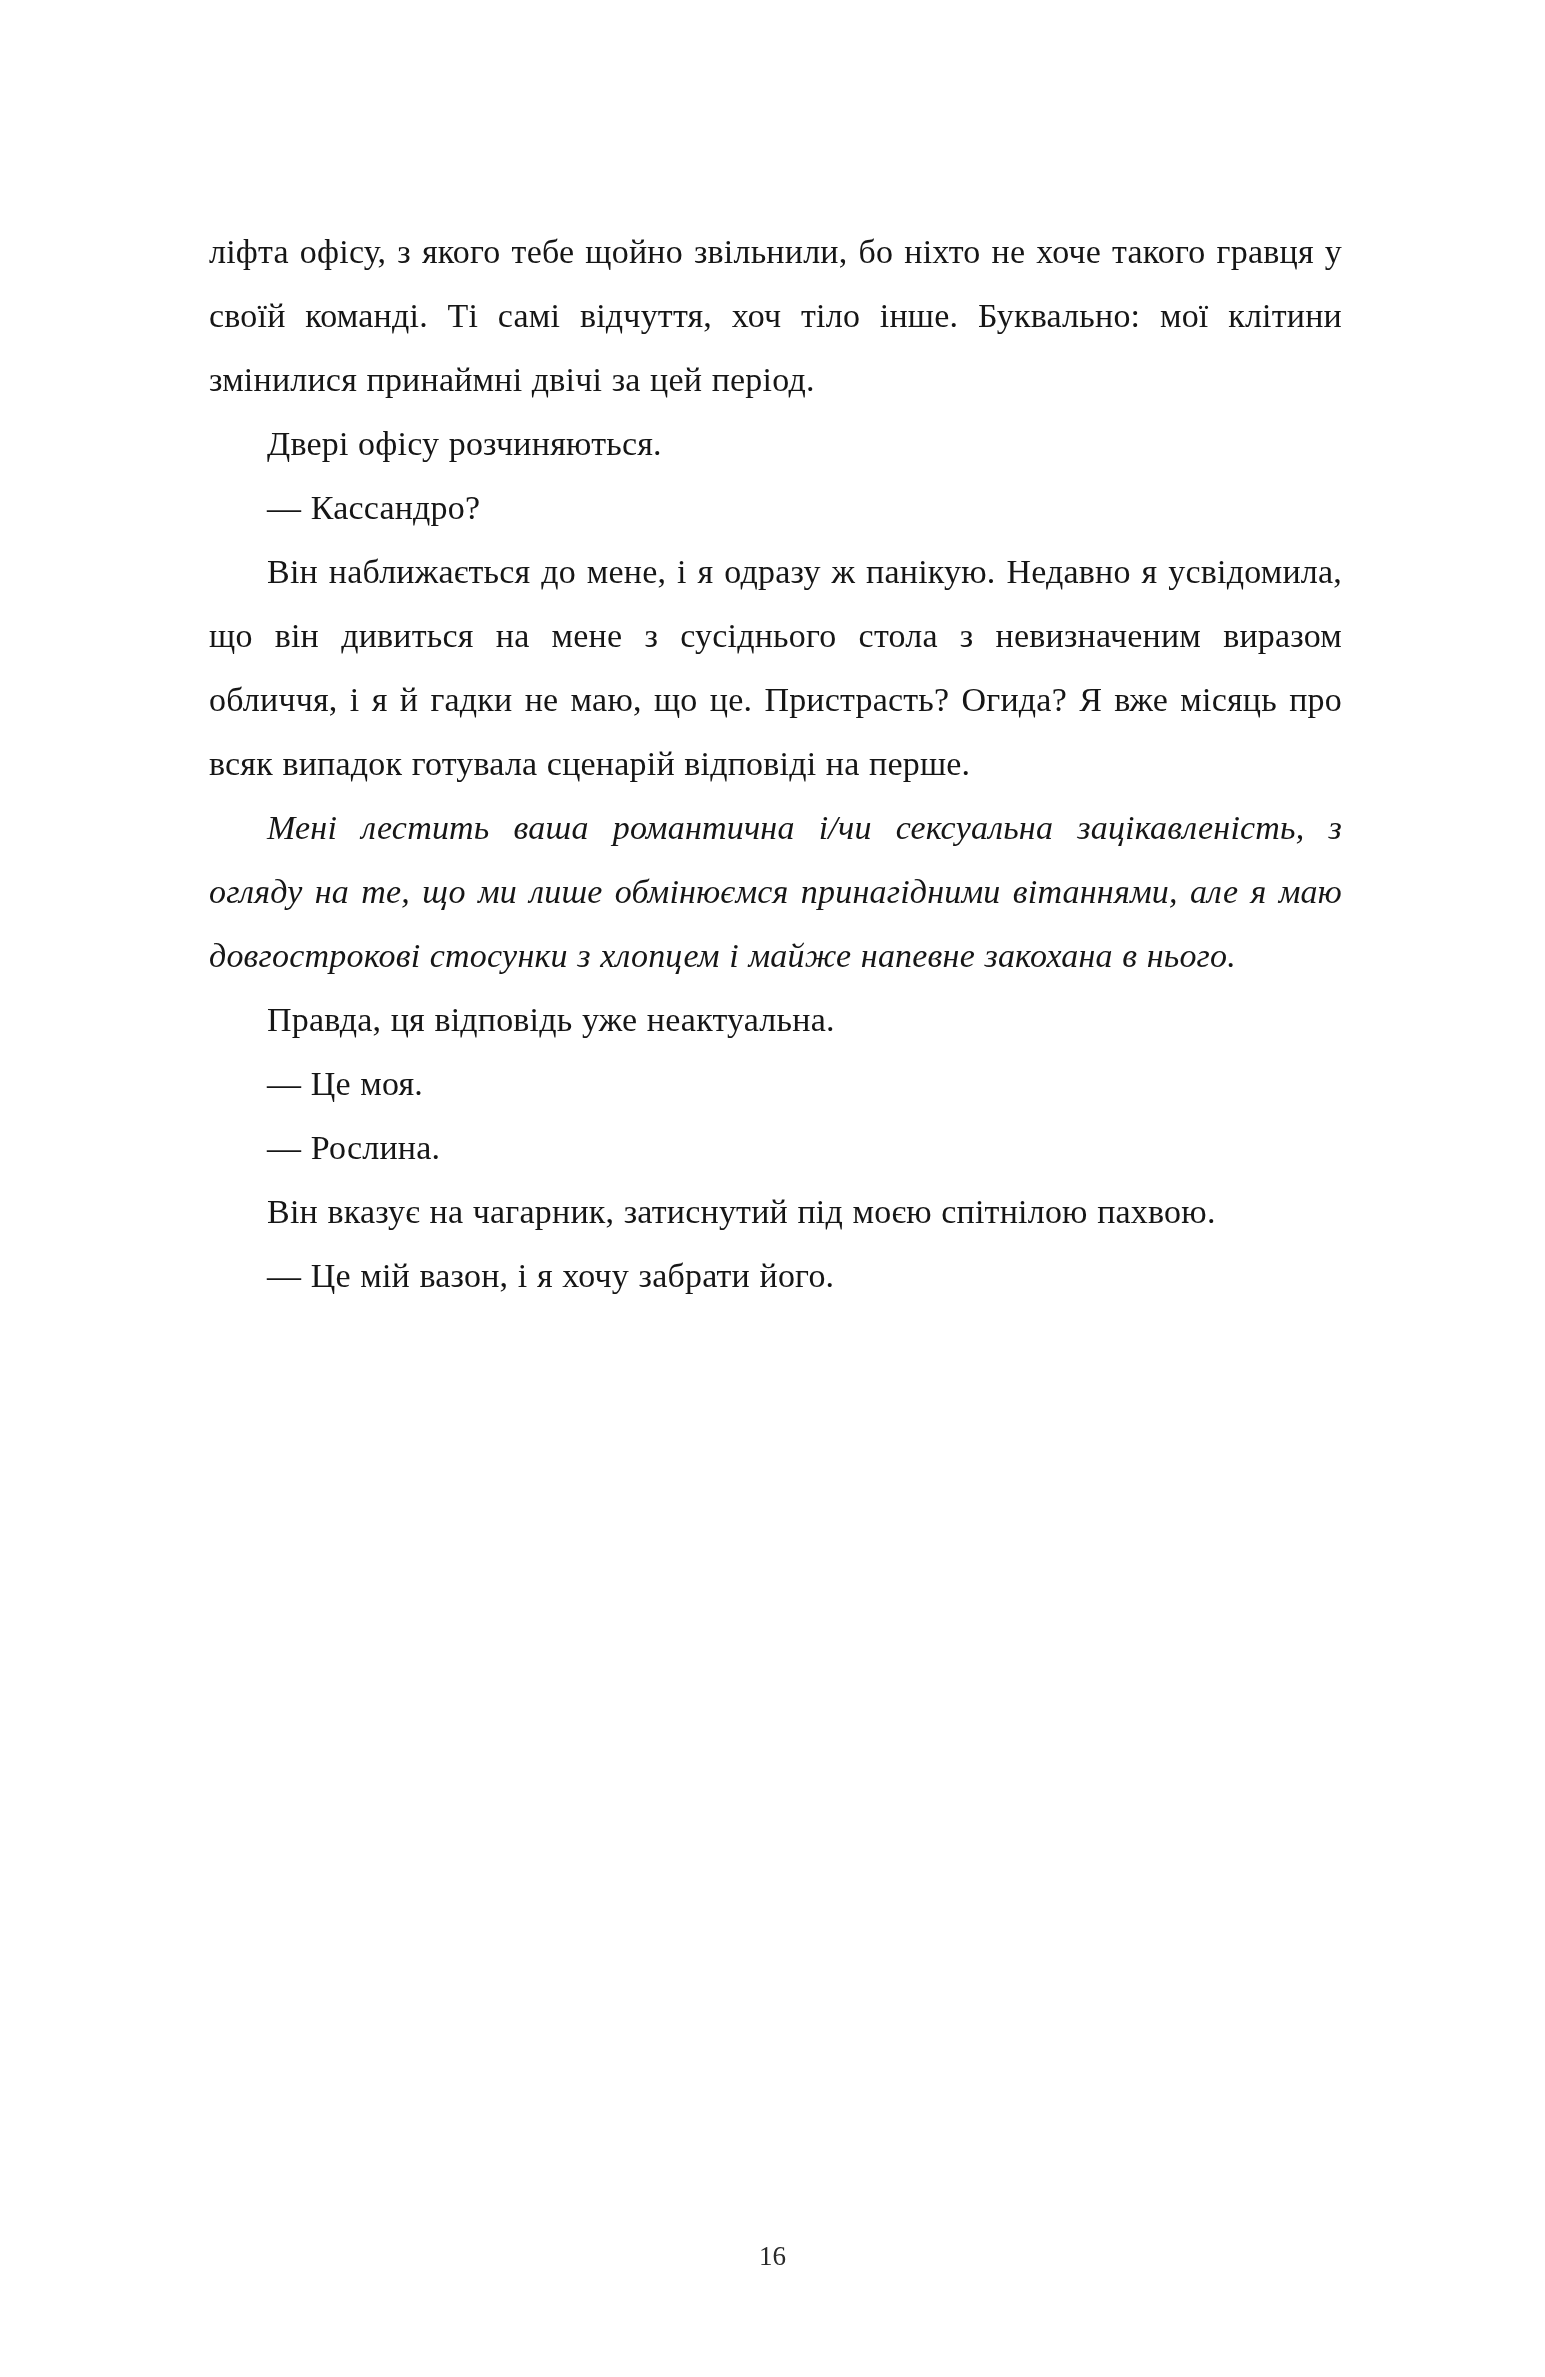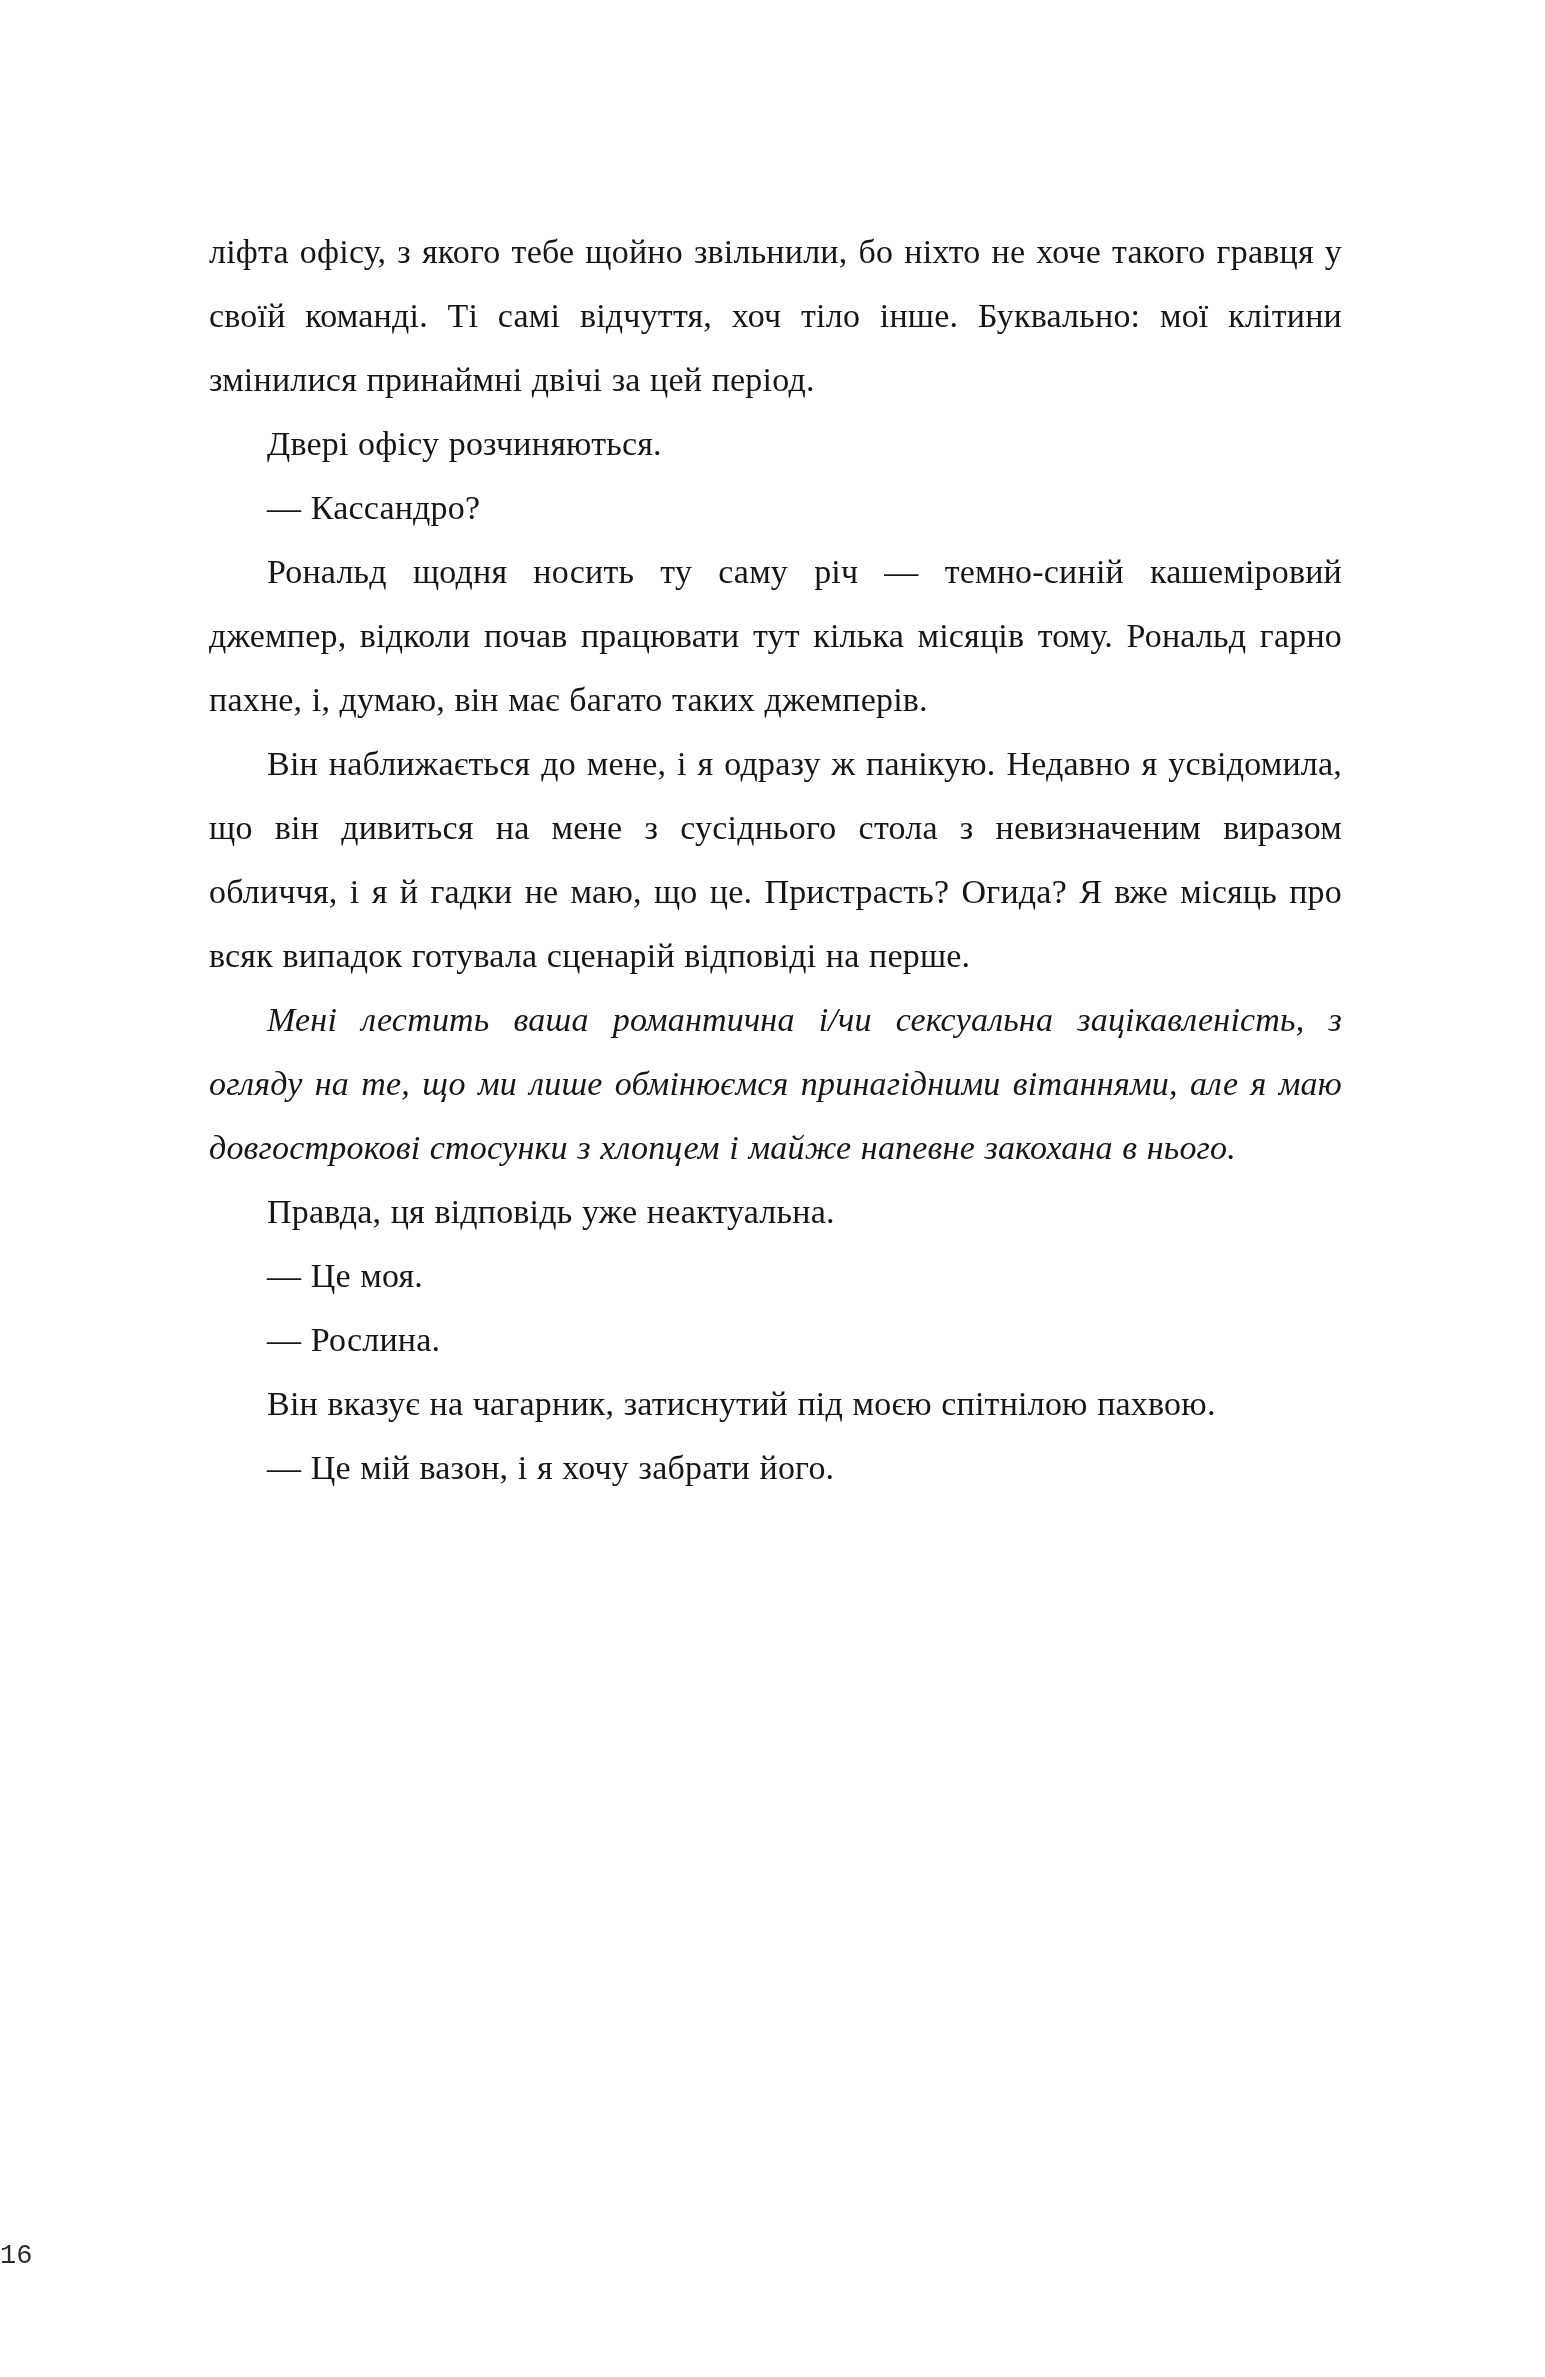--- a/index.html
+++ b/index.html
@@ -41,36 +41,35 @@
     font-family: Liberation Serif, serif;
   }
   p.para.italic {
     font-style: italic;
   }
   .page-number {
     position: absolute;
     left: 0;
     right: 0;
     top: 2223px;
+    text-align: center;
     font-size: 27px;
     line-height: 32px;
     color: #2a2a2a;
     font-variant-numeric: oldstyle-nums;
-    font-family: Liberation Mono, monospace;
   }
 </style>
 </head>
 <body>
 
 <div class="page">
   <div class="text-block">
       <p class="para">ліфта офісу, з якого тебе щойно звільнили, бо ніхто не хоче такого гравця у своїй команді. Ті самі відчуття, хоч тіло інше. Буквально: мої клітини змінилися принаймні двічі за цей період.</p>
       <p class="para indent">Двері офісу розчиняються.</p>
       <p class="para indent">— Кассандро?</p>
-      <p class="para indent">Рональд щодня носить ту саму річ — темно-синій кашеміровий джемпер, відколи почав працювати тут кілька місяців тому. Рональд гарно пахне, і, думаю, він має багато таких джемперів.</p>
       <p class="para indent">Він наближається до мене, і я одразу ж панікую. Недавно я усвідомила, що він дивиться на мене з сусіднього стола з невизначеним виразом обличчя, і я й гадки не маю, що це. Пристрасть? Огида? Я вже місяць про всяк випадок готувала сценарій відповіді на перше.</p>
       <p class="para indent italic">Мені лестить ваша романтична і/чи сексуальна зацікавленість, з огляду на те, що ми лише обмінюємся принагідними вітаннями, але я маю довгострокові стосунки з хлопцем і майже напевне закохана в нього.</p>
       <p class="para indent">Правда, ця відповідь уже неактуальна.</p>
       <p class="para indent">— Це моя.</p>
       <p class="para indent">— Рослина.</p>
       <p class="para indent">Він вказує на чагарник, затиснутий під моєю спітнілою пахвою.</p>
       <p class="para indent">— Це мій вазон, і я хочу забрати його.</p>
     </div>
   <div class="page-number">16</div>
 </div>

